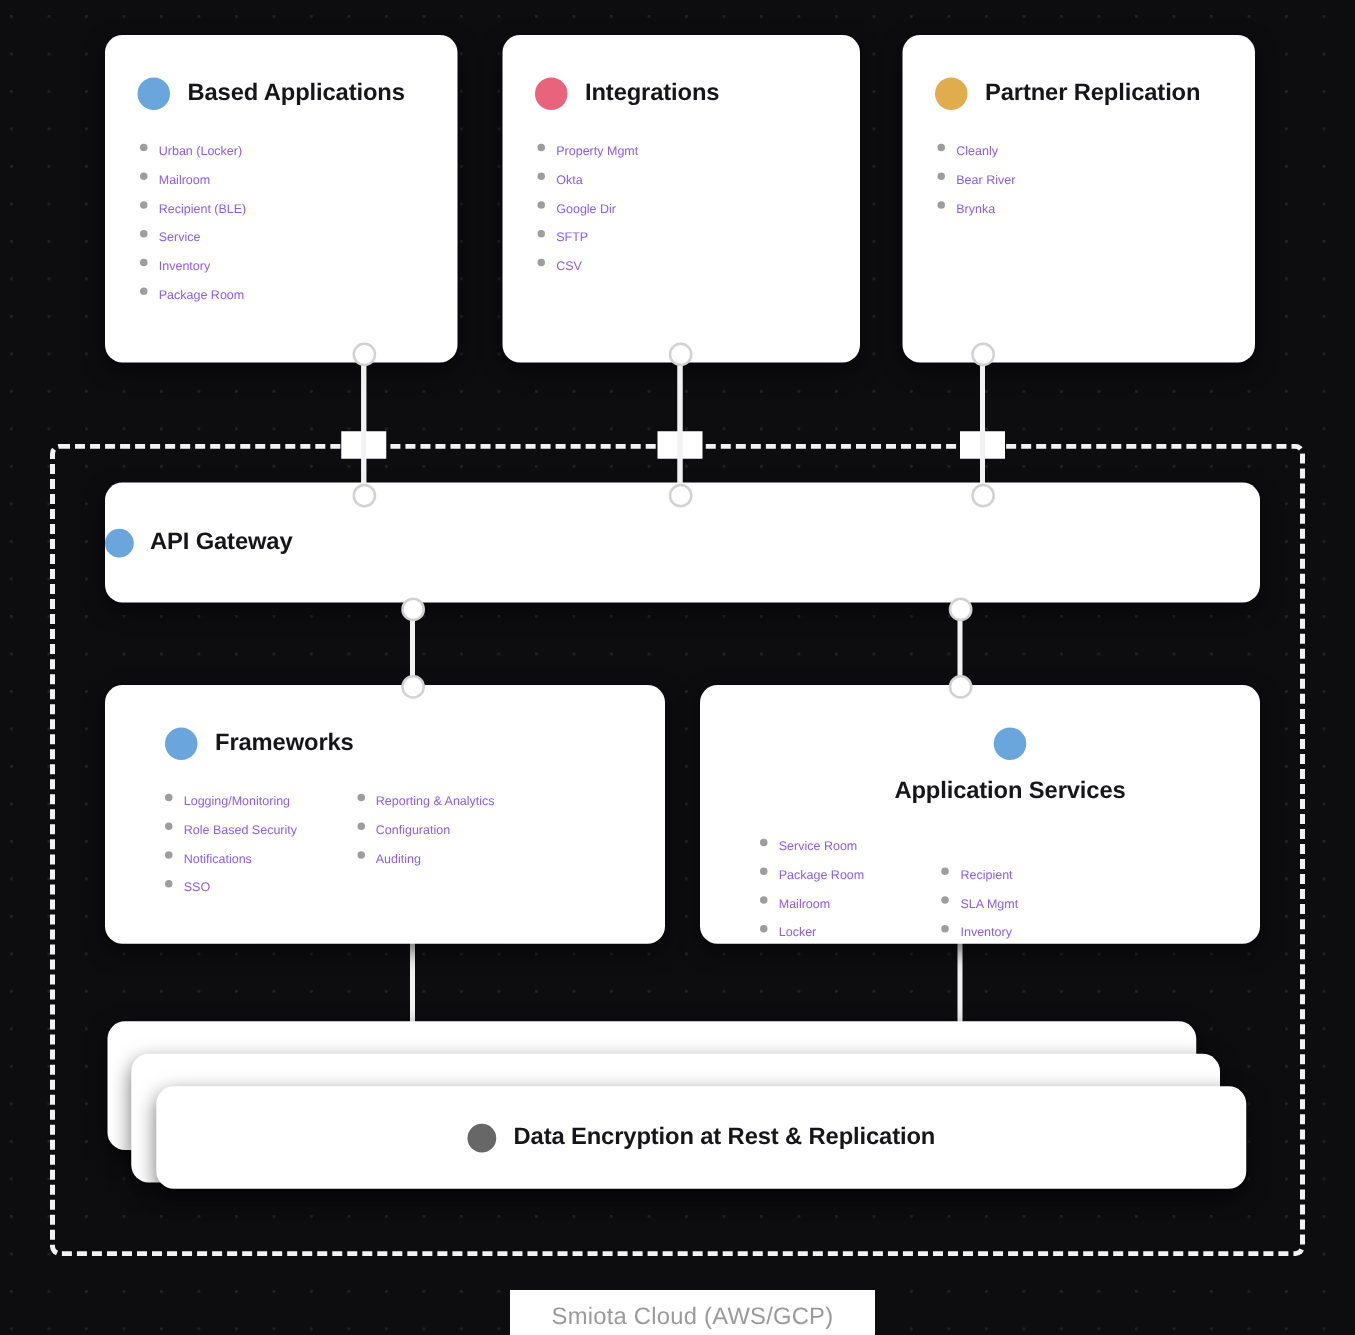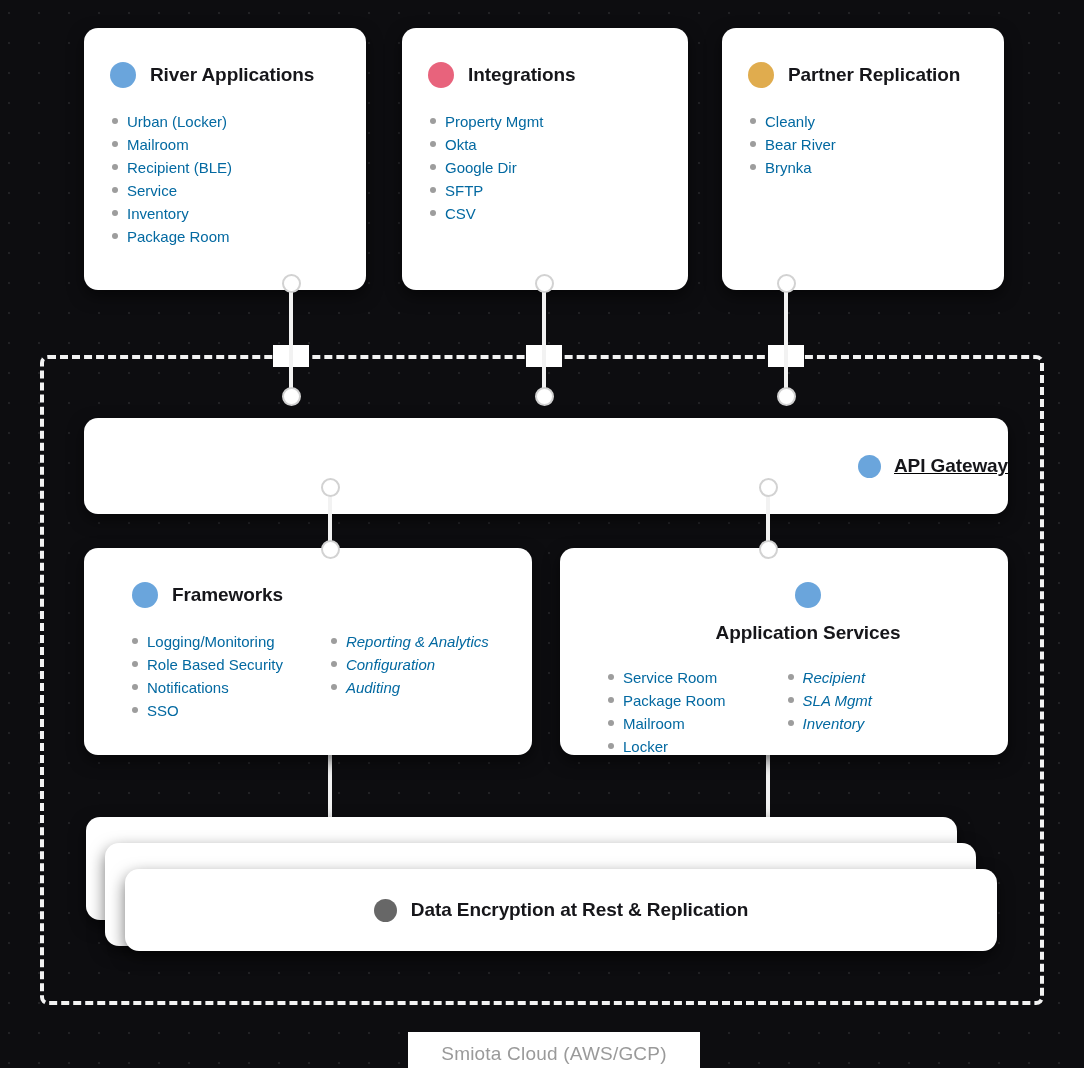--- a/index.html
+++ b/index.html
@@ -89,23 +89,23 @@
     white-space: nowrap;
   }
 
   .bullets {
     list-style: none;
   }
   .bullets li {
     display: flex;
     align-items: baseline;
     gap: 9px;
-    font-size: 15px;
+    font-size: 10px;
     line-height: 23px;
-    color: #0369a1;
+    color: #8b5cf6;
     white-space: nowrap;
   }
   .bullets li::before {
     content: "";
     display: inline-block;
     width: 6px;
     height: 6px;
     border-radius: 50%;
     background: #9d9d9d;
     flex: 0 0 6px;
@@ -122,41 +122,40 @@
   #card-smiota   { left: 84px;  width: 282px; }
   #card-integr   { left: 402px; width: 286px; }
   #card-partner  { left: 722px; width: 282px; }
 
   .top-card .card-head { margin: 34px 0 0 26px; }
   .top-card .bullets { margin: 22px 0 0 28px; }
 
   
   #card-api {
     left: 84px;
-    top: 418px;
+    top: 386px;
     width: 924px;
     height: 96px;
     display: flex;
     align-items: center;
-    justify-content: flex-end;
-    text-decoration: underline;
+    justify-content: flex-start;
   }
   #card-api .card-head { gap: 13px; }
 
   
   .mid-card { top: 548px; height: 207px; }
   #card-frameworks { left: 84px;  width: 448px; }
   #card-appsvcs    { left: 560px; width: 448px; }
 
   .mid-card .card-head { margin: 34px 0 0 48px; }
   .mid-card .bullets-wrap { margin: 22px 0 0 48px; }
-  .mid-card .col-2 { margin-left: 48px; font-style: italic; }
+  .mid-card .col-2 { margin-left: 48px; }
 
   #card-appsvcs .card-head { margin-left: 48px; flex-direction: column; }
-  #card-appsvcs .bullets-wrap { margin-left: 48px; }
+  #card-appsvcs .bullets-wrap { margin-left: 48px; align-items: flex-end; }
   #card-appsvcs .col-2 { margin-left: 62px; }
 
   
   .stack-card { border-radius: 14px; }
   #stack-back  { left: 86px;  top: 817px; width: 871px; height: 103px; z-index: 3; }
   #stack-mid   { left: 105px; top: 843px; width: 871px; height: 103px; z-index: 4; }
   #stack-front {
     left: 125px; top: 869px; width: 872px; height: 82px; z-index: 5;
     display: flex; align-items: center; justify-content: center;
   }
@@ -196,21 +195,21 @@
 </head>
 <body>
 
 <div id="stage">
 
   <div class="cloud-boundary"></div>
 
   <div class="card top-card" id="card-smiota">
     <div class="card-head">
       <span class="dot" style="background:#6aa5dc"></span>
-      <span class="card-title">River Applications</span>
+      <span class="card-title">Based Applications</span>
     </div>
     <ul class="bullets">
       <li>Urban (Locker)</li>
       <li>Mailroom</li>
       <li>Recipient (BLE)</li>
       <li>Service</li>
       <li>Inventory</li>
       <li>Package Room</li>
     </ul>
   </div>

